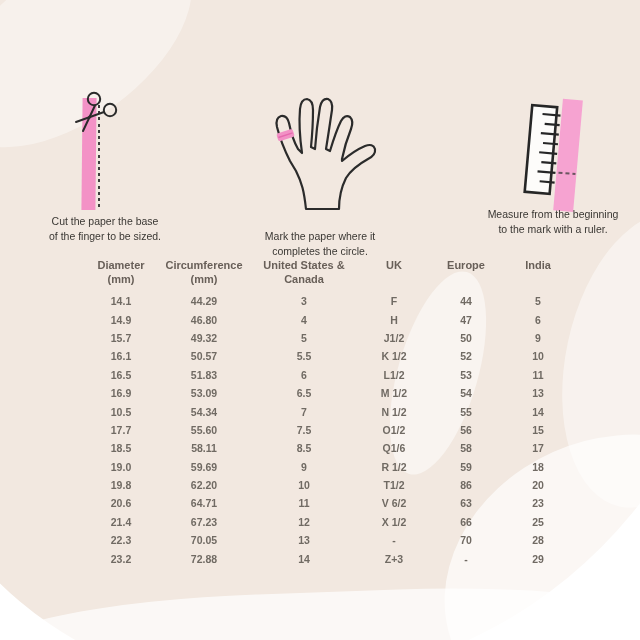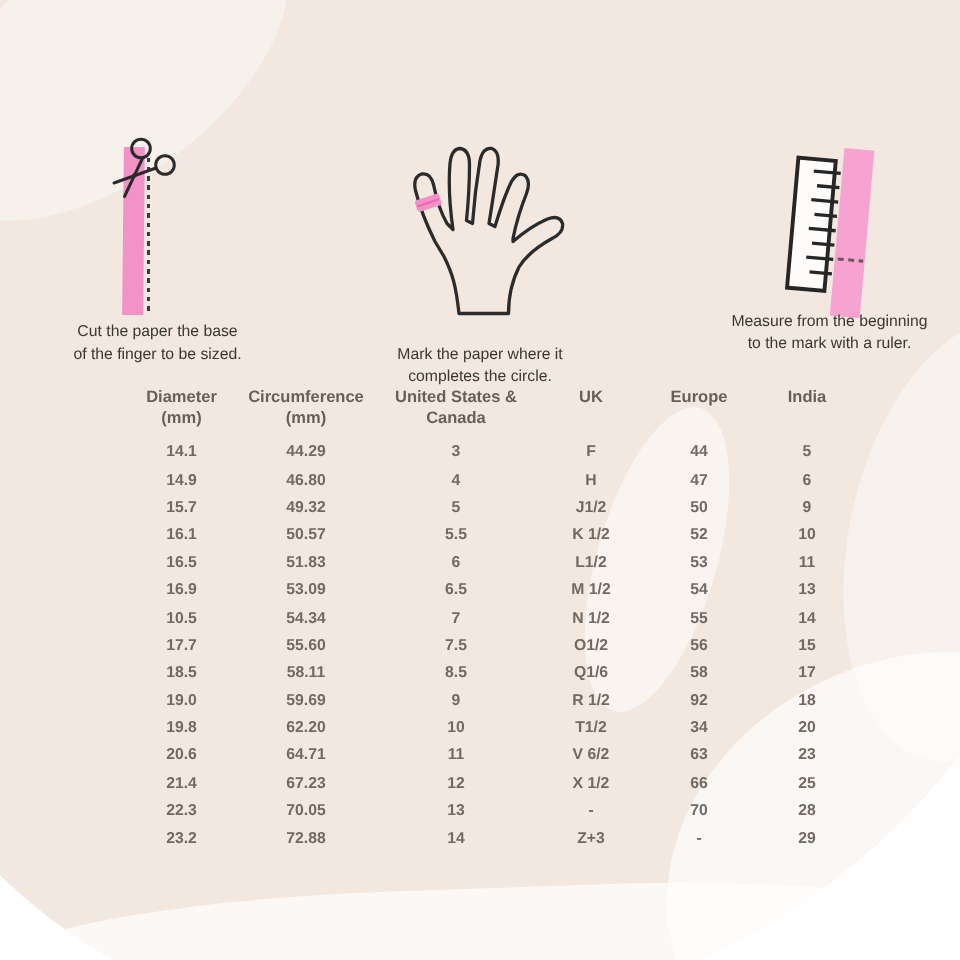--- a/index.html
+++ b/index.html
@@ -220,29 +220,29 @@
             <div class="td">8.5</div>
             <div class="td">Q1/6</div>
             <div class="td">58</div>
             <div class="td">17</div>
           </div>
           <div class="tr cols">
             <div class="td">19.0</div>
             <div class="td">59.69</div>
             <div class="td">9</div>
             <div class="td">R 1/2</div>
-            <div class="td">92</div>
+            <div class="td">59</div>
             <div class="td">18</div>
           </div>
           <div class="tr cols">
             <div class="td">19.8</div>
             <div class="td">62.20</div>
             <div class="td">10</div>
             <div class="td">T1/2</div>
-            <div class="td">34</div>
+            <div class="td">86</div>
             <div class="td">20</div>
           </div>
           <div class="tr cols">
             <div class="td">20.6</div>
             <div class="td">64.71</div>
             <div class="td">11</div>
             <div class="td">V 6/2</div>
             <div class="td">63</div>
             <div class="td">23</div>
           </div>

